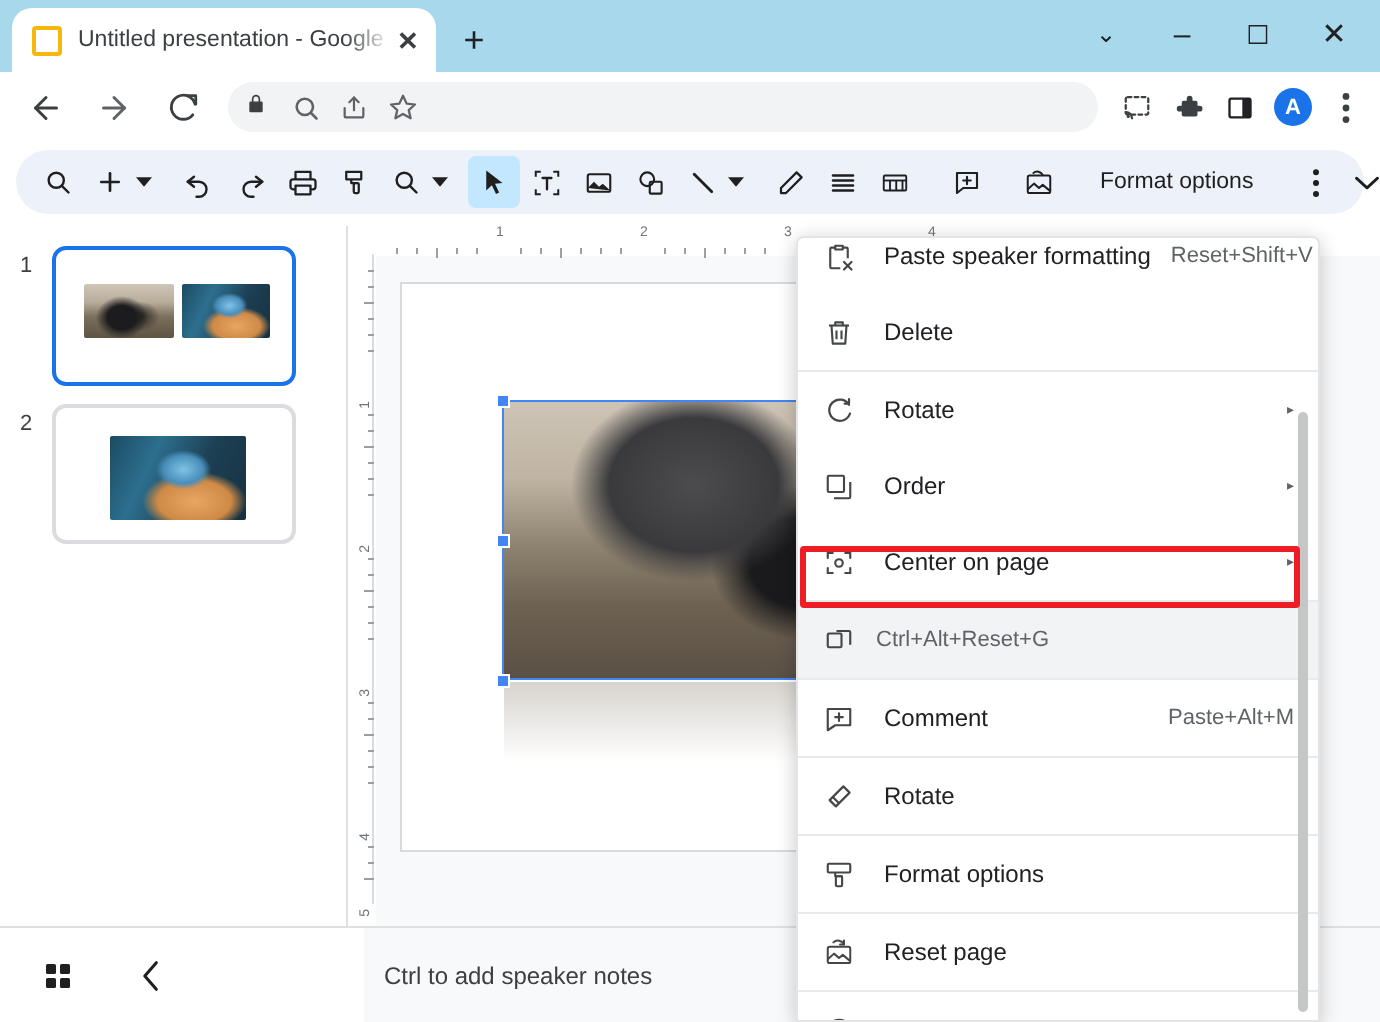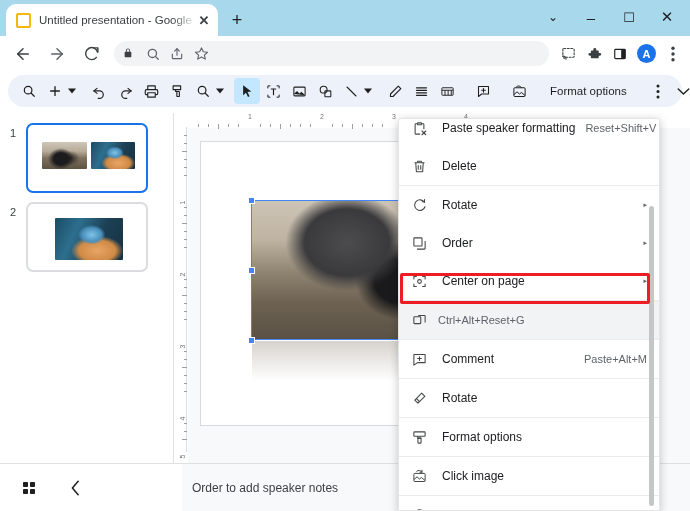--- a/index.html
+++ b/index.html
@@ -800,21 +800,21 @@
 
     <div class="mi">
       <div class="mi-icon">
         <svg width="15" height="15" viewBox="0 0 24 24" fill="none" stroke="#444746" stroke-width="1.6" stroke-linejoin="round">
             <rect x="3" y="7" width="18" height="13" rx="1.5"></rect>
             <path d="M3 17l5-4.5 4 3.5 3-2.5 6 5"></path>
             <path d="M16 5A5.5 5.5 0 0 0 7.5 3.5" stroke-linecap="round"></path>
             <path d="M16 2v3.2h-3.2" stroke-linecap="round"></path>
           </svg>
       </div>
-      <div class="mi-label">Click image</div>
+      <div class="mi-label">Reset page</div>
     </div>
     <div class="mi-sep"></div>
 
     <div class="mi">
       <div class="mi-icon">
         <svg width="15" height="15" viewBox="0 0 24 24" fill="none" stroke="#444746" stroke-width="1.7">
             <path d="M12 3a9 9 0 1 0 0 18c1.1 0 1.7-.8 1.7-1.6 0-.5-.2-.8-.5-1.1-.3-.3-.5-.7-.5-1.1 0-.9.7-1.6 1.6-1.6H16a5 5 0 0 0 5-5c0-4.1-4-7.6-9-7.6z"></path>
             <circle cx="8.4" cy="10" r="1.1" fill="#444746" stroke="none"></circle>
             <circle cx="12" cy="7.2" r="1.1" fill="#444746" stroke="none"></circle>
             <circle cx="15.6" cy="9.6" r="1.1" fill="#444746" stroke="none"></circle>
@@ -838,17 +838,17 @@
             <rect x="13.5" y="13.5" width="7.5" height="7.5" rx="1.2"></rect>
           </svg>
       </div>
       <div class="nb-ico" style="margin-left:16px;">
         <svg width="11" height="16" viewBox="0 0 12 18" fill="none" stroke="#1f1f1f" stroke-width="1.7" stroke-linecap="round" stroke-linejoin="round">
             <polyline points="9,1.5 2.5,9 9,16.5"></polyline>
           </svg>
       </div>
     </div>
     <div class="notes-panel">
-      <div class="notes-ph">Order to add speaker notes</div>
+      <div class="notes-ph">Ctrl to add speaker notes</div>
     </div>
   </div>
 
 </div>
 
 </body></html>

